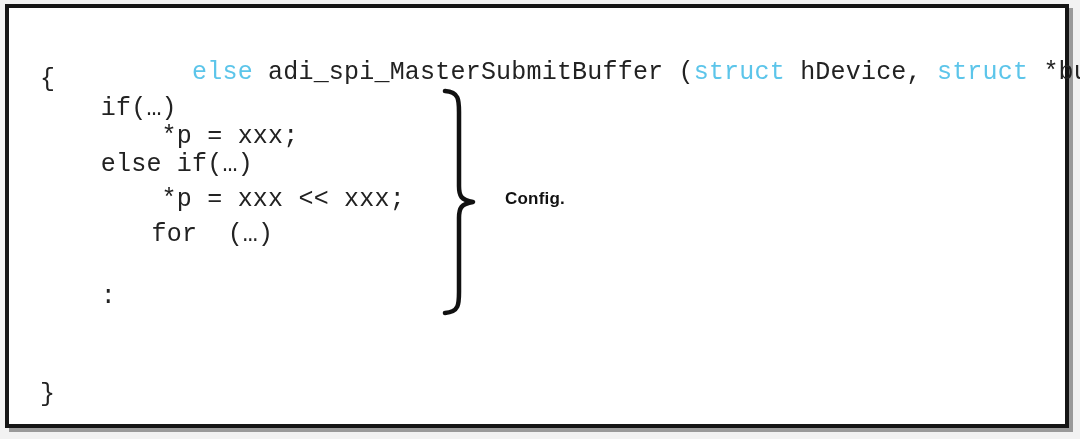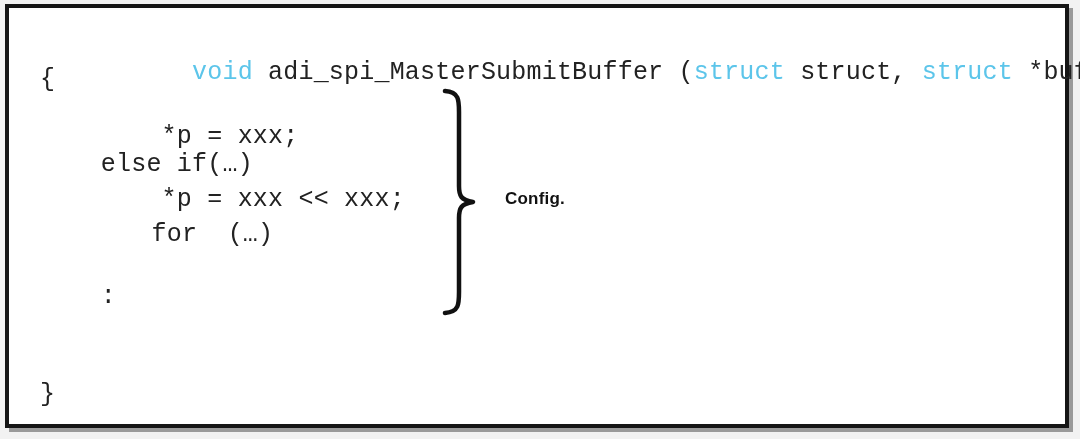--- a/index.html
+++ b/index.html
@@ -80,25 +80,26 @@
 <div id="figure">
 
   <div id="frame-shadow"></div>
 
   <div id="frame">
     <div id="frame-inner">
 
       <div class="code-layer">
 
         <div class="code-line" style="left:31px; top:23px;">
-          <span class="kw">void</span><span> adi_spi_MasterSubmitBuffer (</span><span class="kw">struct</span><span> struct, </span><span class="kw">struct</span><span> *buffer)</span>
+          <span class="kw">else</span><span> adi_spi_MasterSubmitBuffer (</span><span class="kw">struct</span><span> hDevice, </span><span class="kw">struct</span><span> *buffer)</span>
         </div>
 
         <div class="code-line" style="left:31px; top:58px;">{</div>
 
+        <div class="code-line" style="left:31px; top:87px;">    if(…)</div>
 
         <div class="code-line" style="left:31px; top:115px;">        *p = xxx;</div>
 
         <div class="code-line" style="left:31px; top:143px;">    else if(…)</div>
 
         <div class="code-line" style="left:31px; top:178px;">        *p = xxx &lt;&lt; xxx;</div>
 
         <div class="code-line" style="left:21px; top:213px;">        for  (…)</div>
 
         <div class="code-line" style="left:31px; top:275px;">    :</div>

